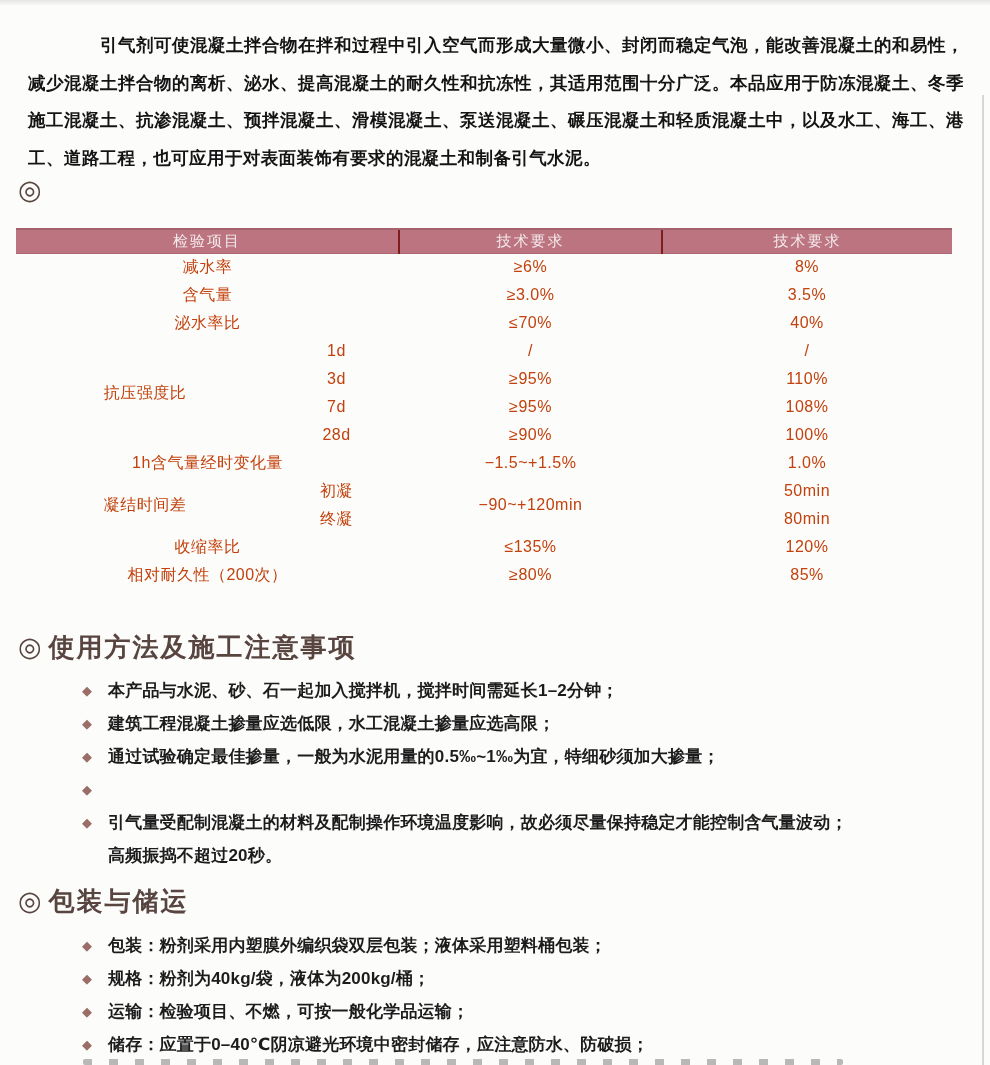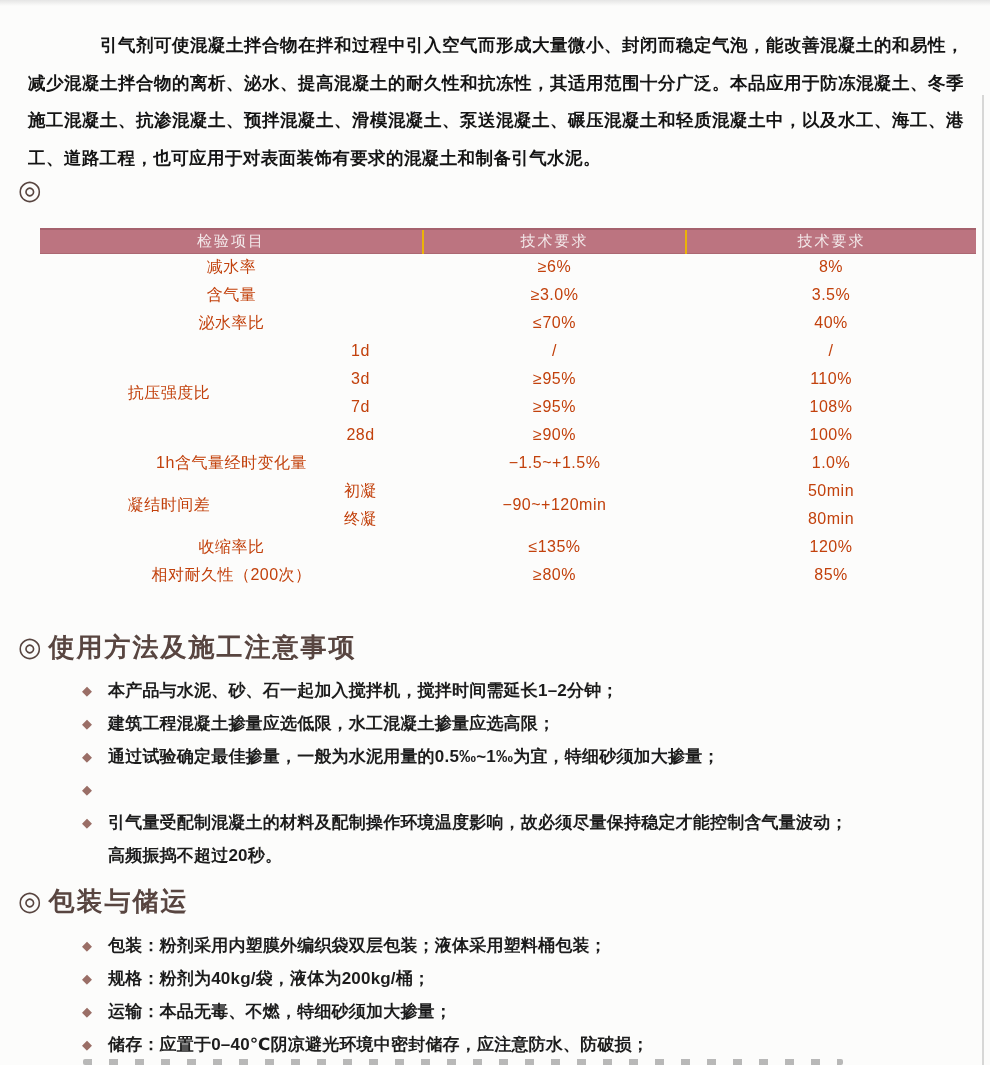--- a/index.html
+++ b/index.html
@@ -35,30 +35,30 @@
     color:#584540; font-weight:bold; white-space:nowrap;
   }
   .section-heading .ring{ font-size:27px; line-height:30px; font-weight:bold; }
   .section-heading .htxt{ font-size:26px; line-height:30px; letter-spacing:2px; }
   .sh-physical{ top:175px; }
   .sh-usage{ top:632px; }
   .sh-packaging{ top:886px; }
 
   
   table.perf{
-    position:absolute; top:228px; left:40px; width:936px;
+    position:absolute; top:228px; left:16px; width:936px;
     border-collapse:collapse; table-layout:fixed;
   }
   table.perf th{
     height:24px; padding:0;
     background:#bc7480; color:#f3e9ea;
     font-weight:normal; font-size:15px; letter-spacing:2px;
     border-top:2px solid #a5626d; border-bottom:1px solid #ab6772;
   }
-  table.perf th + th{ border-left:2px solid #eab308; }
+  table.perf th + th{ border-left:2px solid #7f1d1d; }
   table.perf td{
     height:28px; padding:0; text-align:center; vertical-align:middle;
     font-size:16px; color:#c2410c; letter-spacing:.5px;
   }
   td.grp{ text-align:center; }
   td.sub{ text-align:center; }
 
   
   ul.bullets{
     position:absolute; left:82px; width:858px;
@@ -210,21 +210,21 @@
     <li>
       <span class="diamond">◆</span>
       <span class="btxt">包装：粉剂采用内塑膜外编织袋双层包装；液体采用塑料桶包装；</span>
     </li>
     <li>
       <span class="diamond">◆</span>
       <span class="btxt">规格：粉剂为40kg/袋，液体为200kg/桶；</span>
     </li>
     <li>
       <span class="diamond">◆</span>
-      <span class="btxt">运输：本品无毒、不燃，特细砂须加大掺量；</span>
+      <span class="btxt">运输：检验项目、不燃，可按一般化学品运输；</span>
     </li>
     <li>
       <span class="diamond">◆</span>
       <span class="btxt">储存：应置于0–40℃阴凉避光环境中密封储存，应注意防水、防破损；</span>
     </li>
   </ul>
 
   <div class="cutoff-line"></div>
 
 </div>

